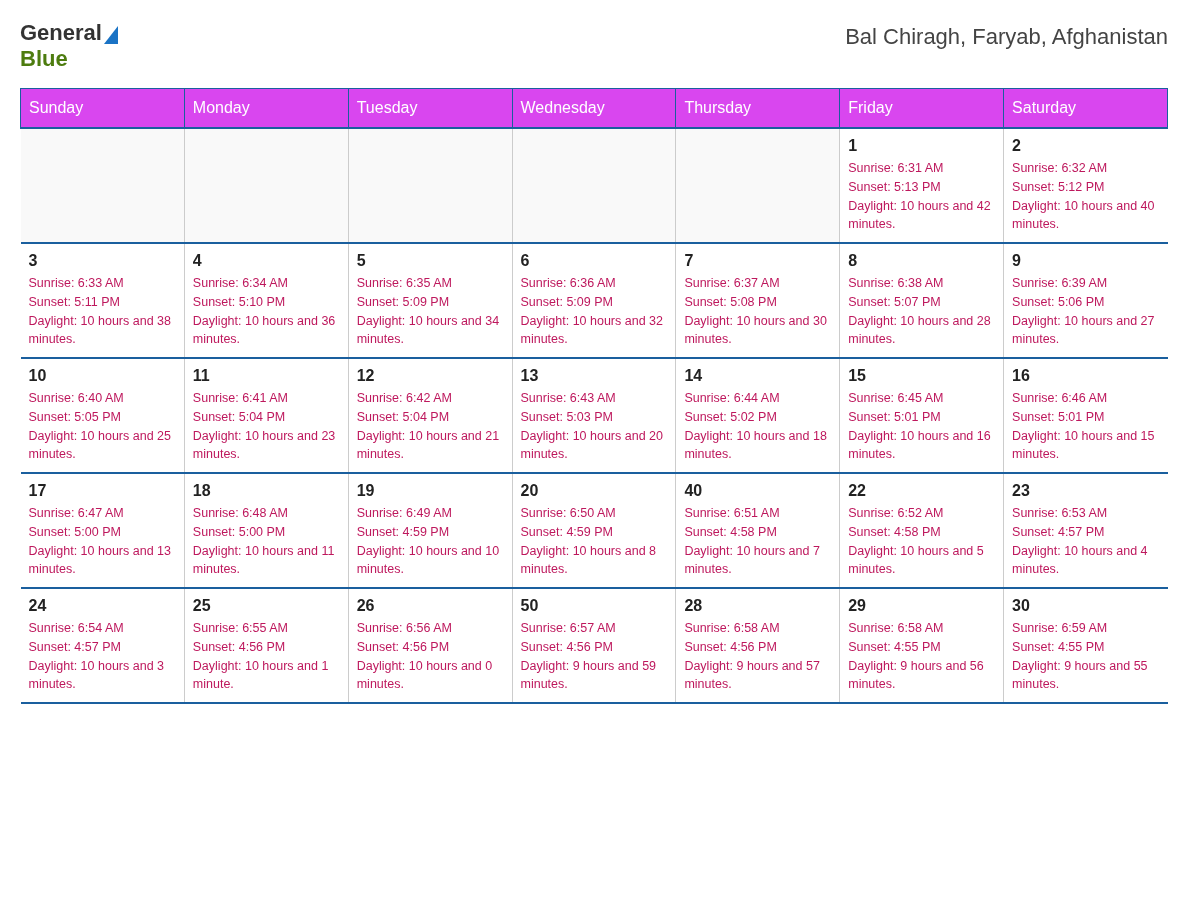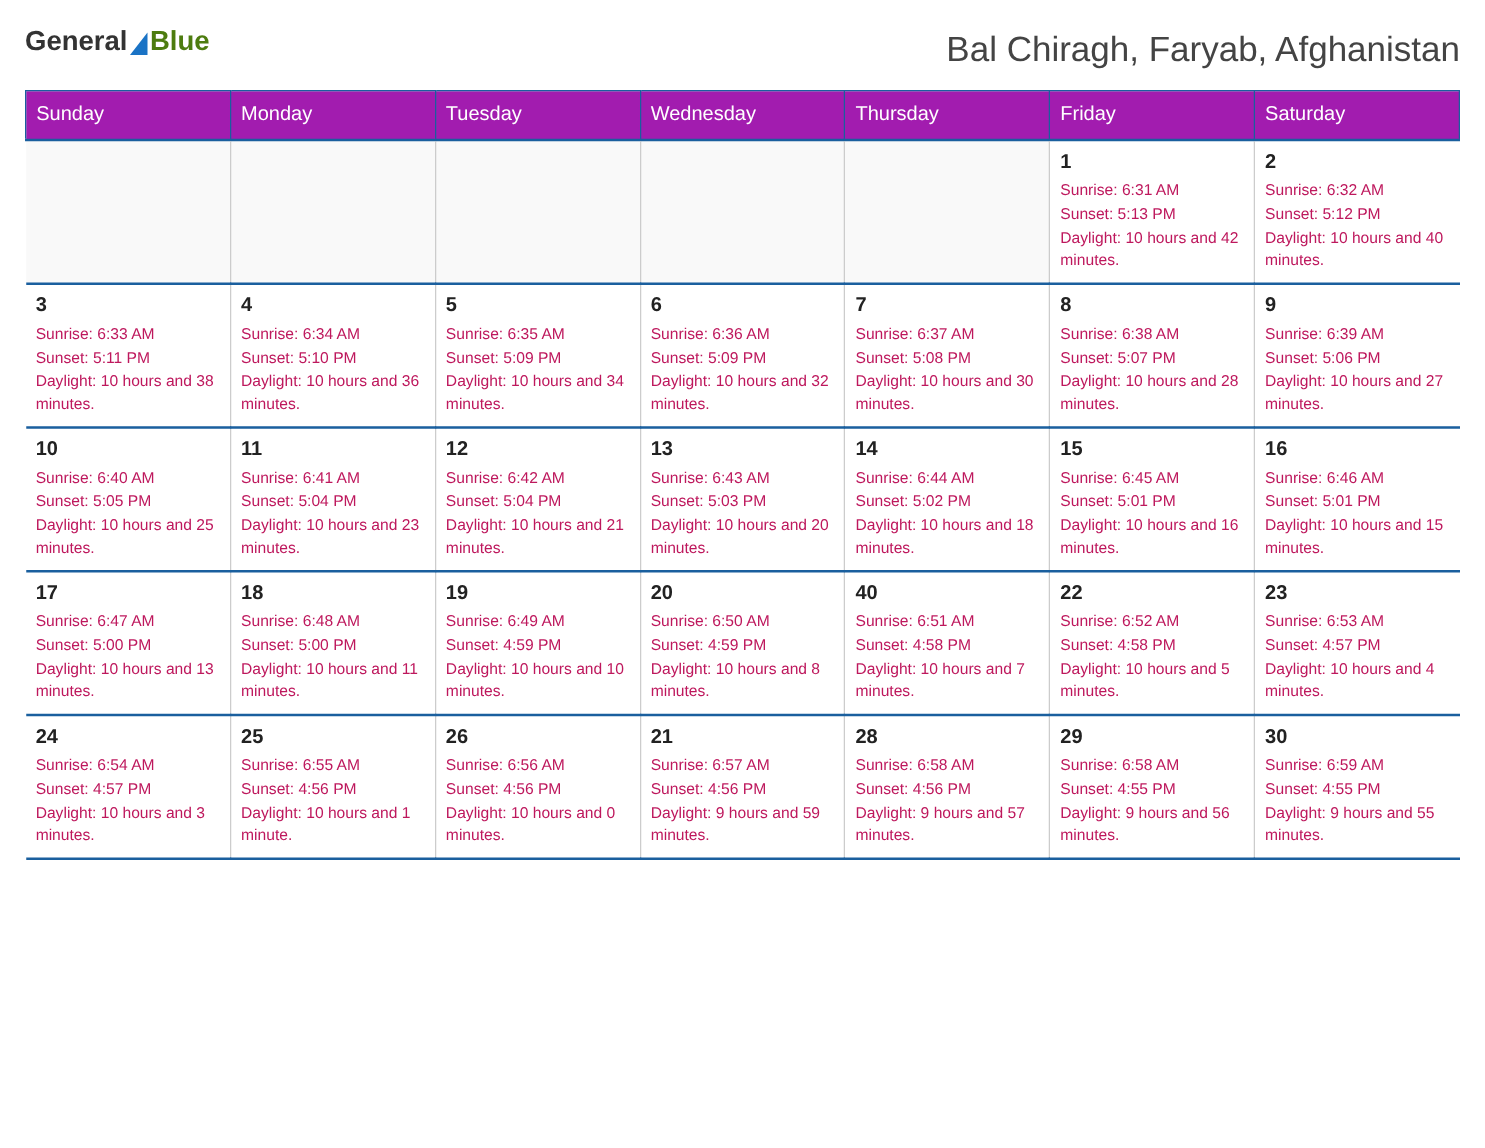--- a/index.html
+++ b/index.html
@@ -14,21 +14,21 @@
 
     .header-area {
       display: flex;
       justify-content: space-between;
       align-items: flex-start;
       margin-bottom: 16px;
     }
 
     .logo-area {
       display: flex;
-      flex-direction: row;
+      flex-direction: column;
       align-items: flex-start;
     }
 
     .logo-text {
       display: flex;
       align-items: center;
       font-size: 22px;
       font-weight: bold;
       color: #333;
     }
@@ -59,34 +59,34 @@
     }
 
     .month-title {
       font-size: 52px;
       font-weight: bold;
       color: #222;
       line-height: 1.1;
     }
 
     .location-title {
-      font-size: 28px;
+      font-size: 22px;
       color: #444;
       margin-top: 4px;
     }
 
     
     .calendar-table {
       width: 100%;
       border-collapse: collapse;
       table-layout: fixed;
     }
 
     .calendar-table thead tr {
-      background-color: #a21caf;
+      background-color: #d946ef;
     }
 
     .calendar-table thead th {
       color: #fff;
       font-size: 16px;
       font-weight: normal;
       padding: 10px 8px;
       text-align: left;
       border: 1px solid #1a5f9e;
     }
@@ -276,21 +276,21 @@
         </td>
         <td>
           <span class="day-number">25</span>
           <div class="day-info">Sunrise: 6:55 AM<br>Sunset: 4:56 PM<br>Daylight: 10 hours and 1 minute.</div>
         </td>
         <td>
           <span class="day-number">26</span>
           <div class="day-info">Sunrise: 6:56 AM<br>Sunset: 4:56 PM<br>Daylight: 10 hours and 0 minutes.</div>
         </td>
         <td>
-          <span class="day-number">21</span>
+          <span class="day-number">50</span>
           <div class="day-info">Sunrise: 6:57 AM<br>Sunset: 4:56 PM<br>Daylight: 9 hours and 59 minutes.</div>
         </td>
         <td>
           <span class="day-number">28</span>
           <div class="day-info">Sunrise: 6:58 AM<br>Sunset: 4:56 PM<br>Daylight: 9 hours and 57 minutes.</div>
         </td>
         <td>
           <span class="day-number">29</span>
           <div class="day-info">Sunrise: 6:58 AM<br>Sunset: 4:55 PM<br>Daylight: 9 hours and 56 minutes.</div>
         </td>

